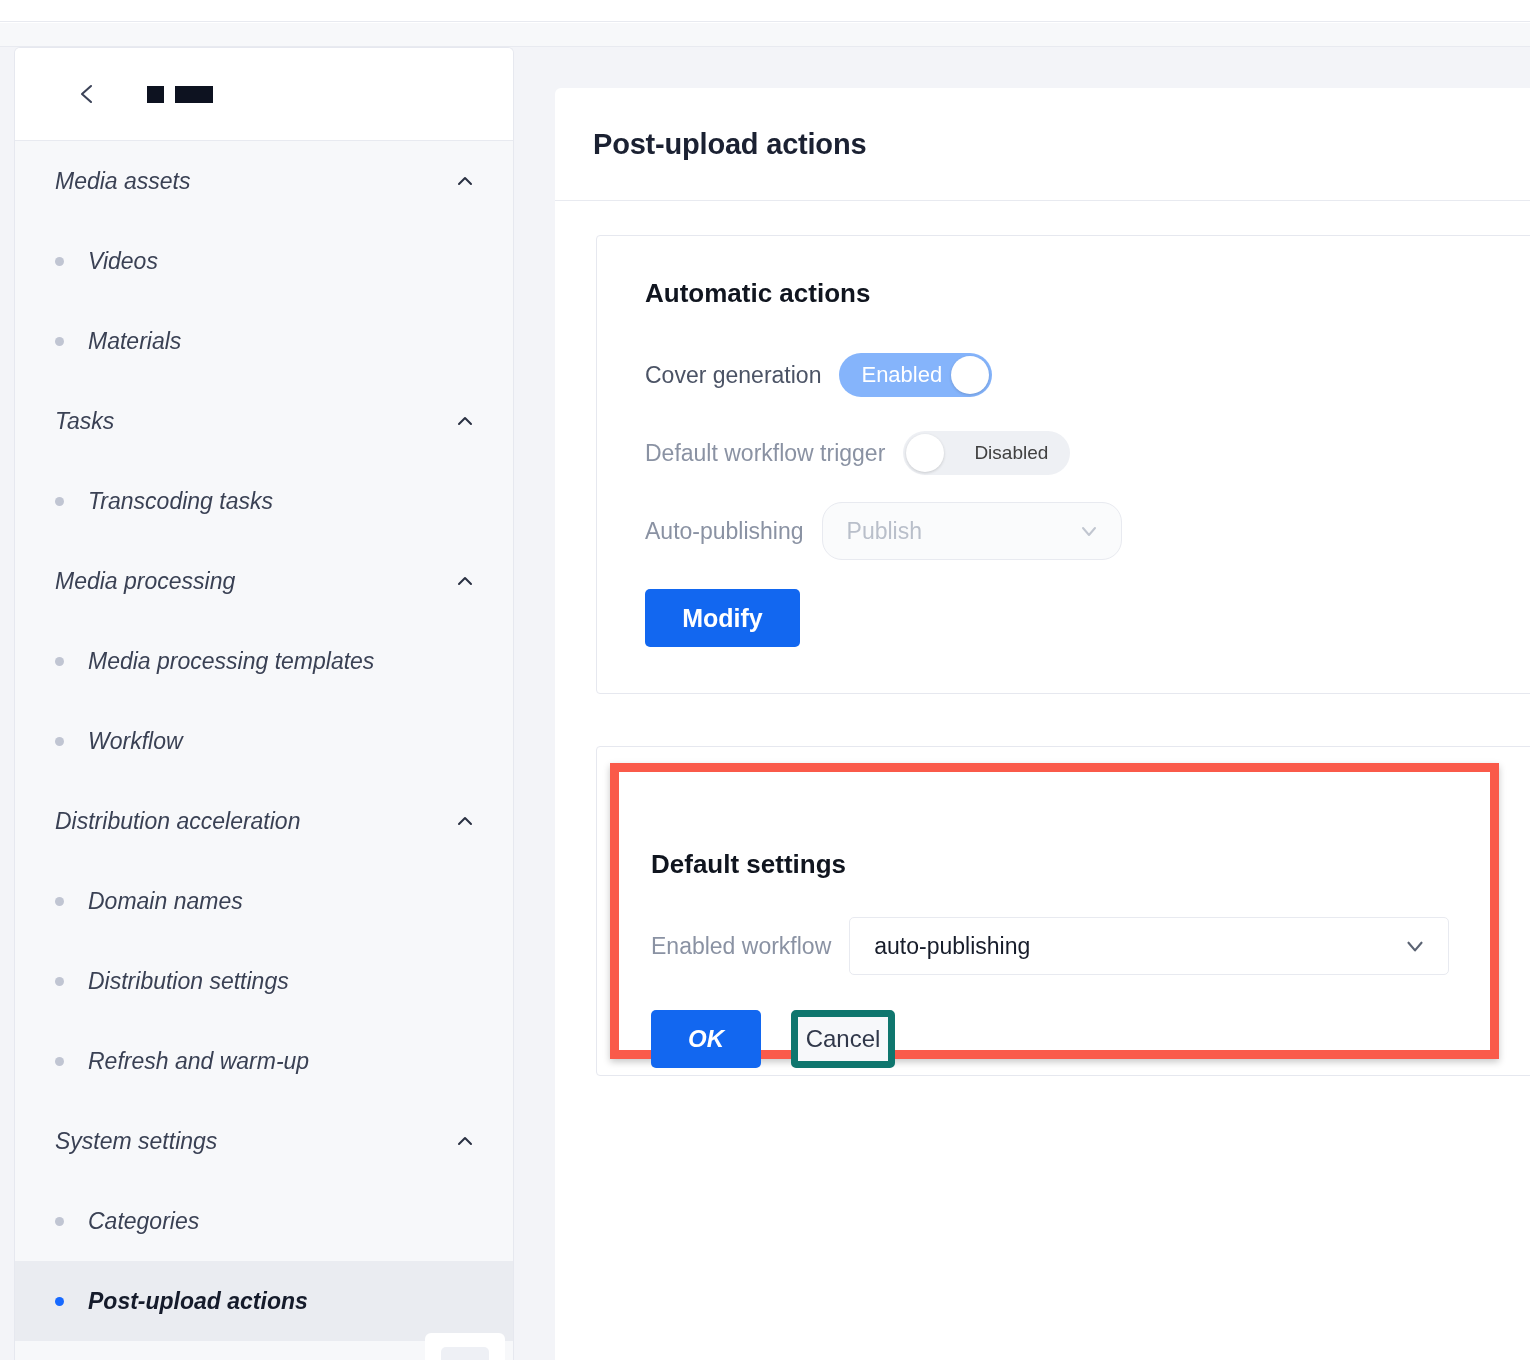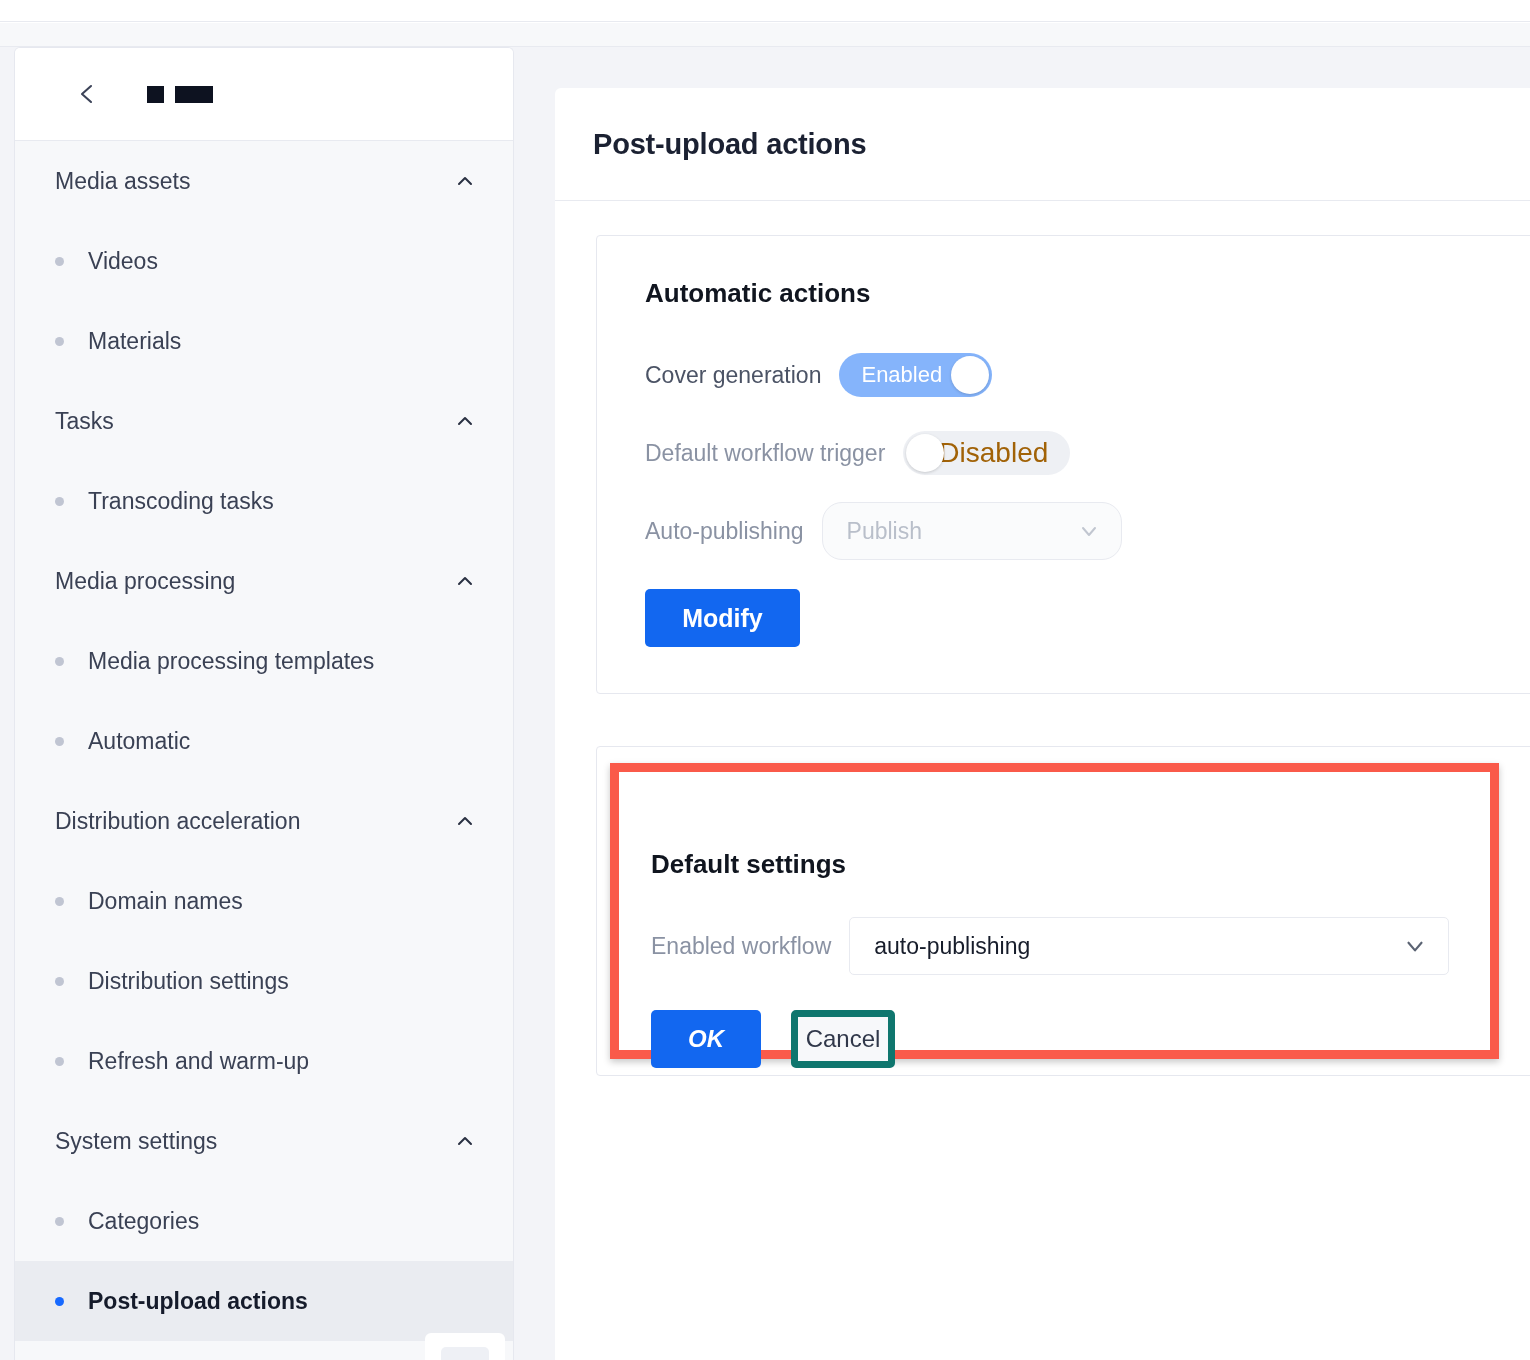--- a/index.html
+++ b/index.html
@@ -75,21 +75,21 @@
   .redact-group {
     display: flex;
     align-items: center;
     gap: 11px;
     margin-left: 46px;
   }
   .redact-block { background: #0d1220; height: 17px; }
   .redact-a { width: 17px; }
   .redact-b { width: 38px; }
 
-  .nav-list { padding-top: 0; }
+  .nav-list { padding-top: 0; font-style: italic; }
 
   .nav-group-title {
     display: flex;
     align-items: center;
     justify-content: space-between;
     height: 80px;
     padding: 0 38px 0 40px;
     font-size: 23px;
     color: #3a4154;
     cursor: pointer;
@@ -223,22 +223,22 @@
     background: #ffffff;
     box-shadow: 0 1px 3px rgba(0,0,0,.16);
   }
   .toggle-off {
     width: 167px;
     background: #eef0f4;
     justify-content: flex-end;
     padding-right: 22px;
   }
   .toggle-off .toggle-text {
-    color: #a16207;
-    font-size: 28px;
+    color: #404040;
+    font-size: 19px;
   }
   .toggle-off .knob {
     position: absolute;
     left: 3px; top: 3px;
     width: 38px; height: 38px;
     border-radius: 50%;
     background: #ffffff;
     box-shadow: 0 1px 3px rgba(0,0,0,.16);
   }
 
@@ -391,21 +391,21 @@
             <polyline points="4,13 10,7 16,13" fill="none" stroke="#2a3142" stroke-width="2" stroke-linecap="round" stroke-linejoin="round"></polyline>
           </svg>
       </span>
     </div>
     <div class="nav-item">
       <span class="dot"></span>
       <span>Media processing templates</span>
     </div>
     <div class="nav-item">
       <span class="dot"></span>
-      <span>Automatic</span>
+      <span>Workflow</span>
     </div>
 
     <div class="nav-group-title">
       <span>Distribution acceleration</span>
       <span class="caret">
         <svg width="20" height="20" viewBox="0 0 20 20">
             <polyline points="4,13 10,7 16,13" fill="none" stroke="#2a3142" stroke-width="2" stroke-linecap="round" stroke-linejoin="round"></polyline>
           </svg>
       </span>
     </div>

